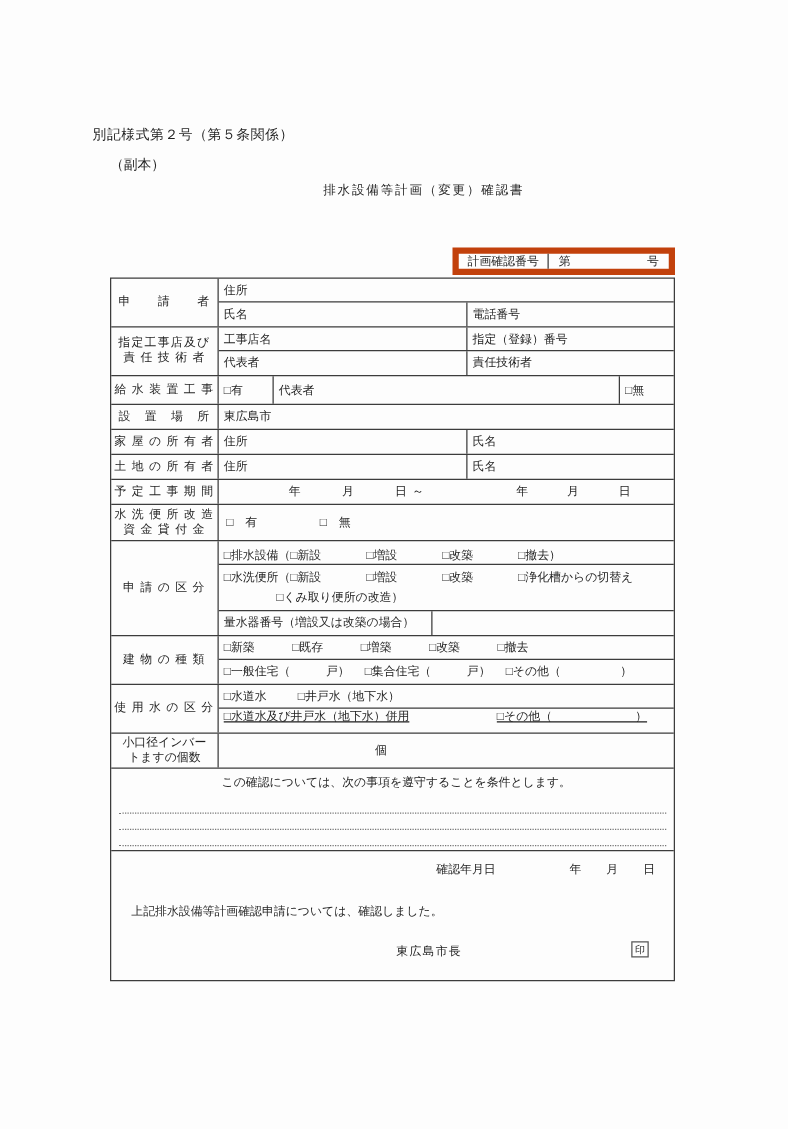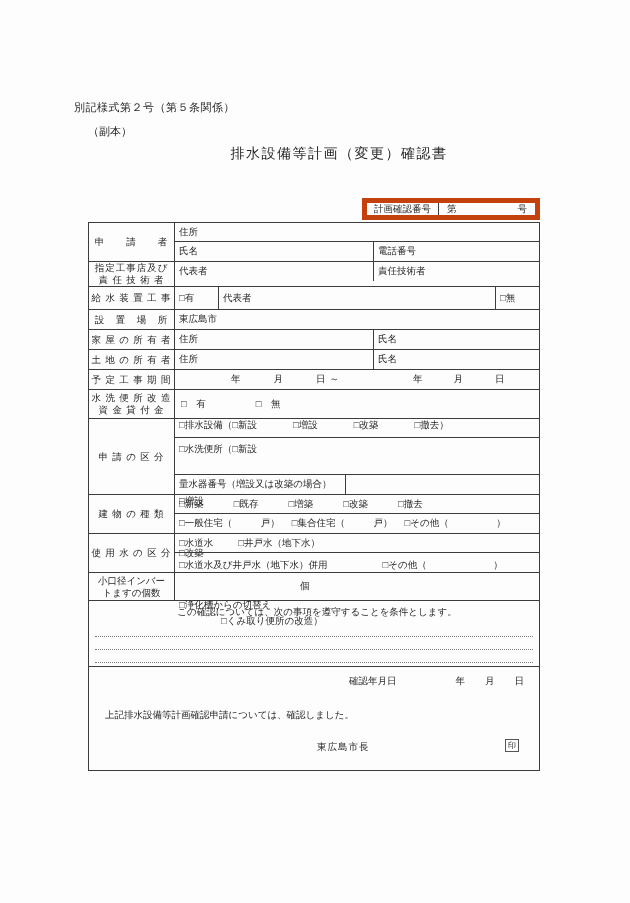--- a/index.html
+++ b/index.html
@@ -8,21 +8,21 @@
     background:#fdfdfd;
     font-family:"Liberation Serif","DejaVu Serif",serif;
     color:#1f1f1f;
     position:relative;
     -webkit-font-smoothing:antialiased;
   }
   .doc{position:absolute;inset:0;}
   .form-code{position:absolute;left:74px;top:100px;font-size:11px;letter-spacing:.5px;text-align:right;}
   .copy-type{position:absolute;left:88px;top:124px;font-size:11px;}
   .doc-title{position:absolute;left:88px;top:145px;width:452px;text-align:center;
-    padding-left:50px;box-sizing:border-box;font-size:14px;letter-spacing:1.5px;}
+    padding-left:50px;box-sizing:border-box;font-size:10px;letter-spacing:1.5px;}
 
   
   .plan-table{position:absolute;left:362px;top:198px;width:178px;height:22px;
     display:flex;border:5px solid #c2410c;box-sizing:border-box;font-size:9.5px;background:#fdfdfd;}
   .plan-table .pl-label{width:72px;border-right:1px solid #3c3c3c;display:flex;align-items:center;
     justify-content:center;box-sizing:border-box;}
   .plan-table .pl-value{flex:1;display:flex;align-items:center;justify-content:space-between;
     padding:0 8px;box-sizing:border-box;}
 
   
@@ -47,28 +47,28 @@
   .period-cell{flex:1;display:flex;align-items:center;height:19px;box-sizing:border-box;}
   .period-cell span:nth-child(1){margin-left:56px;}
   .period-cell span:nth-child(2){margin-left:33px;}
   .period-cell span:nth-child(3){margin-left:33px;}
   .period-cell span:nth-child(4){margin-left:4px;}
   .period-cell span:nth-child(5){margin-left:74px;}
   .period-cell span:nth-child(6){margin-left:31px;}
   .period-cell span:nth-child(7){margin-left:32px;}
 
   .loan-cell{flex:1;display:flex;align-items:center;gap:50px;padding-left:6px;height:28px;box-sizing:border-box;}
-  .appcat-row1{display:flex;gap:36px;align-items:flex-start;height:19px;padding-left:4px;box-sizing:border-box;}
+  .appcat-row1{display:flex;gap:36px;align-items:flex-end;height:19px;padding-left:4px;box-sizing:border-box;}
   .appcat-row2{height:37px;padding:3px 0 0 4px;box-sizing:border-box;line-height:16px;}
-  .appcat-row2 .l1{display:flex;gap:36px;flex-direction:column;}
+  .appcat-row2 .l1{display:flex;gap:36px;}
   .appcat-row2 .l2{padding-left:42px;}
   .gap30{display:flex;gap:30px;align-items:center;padding-left:4px;box-sizing:border-box;height:19px;}
   .gap25{display:flex;gap:25px;align-items:center;padding-left:4px;box-sizing:border-box;height:19px;}
   .gap12{display:flex;gap:12px;align-items:center;padding-left:4px;box-sizing:border-box;height:19px;}
-  .gap55{display:flex;gap:55px;align-items:flex-end;padding-left:4px;box-sizing:border-box;height:19px;}
+  .gap55{display:flex;gap:70px;align-items:flex-start;padding-left:4px;box-sizing:border-box;height:19px;text-decoration:underline;}
   .meter-cell{width:171px;flex:none;}
   .unit-cell{flex:1;display:flex;align-items:center;padding-left:125px;box-sizing:border-box;height:27px;}
 
   .cond-sec{height:65px;box-sizing:border-box;padding:5px 6px 0 6px;text-align:center;}
   .cond-text{padding-left:6px;height:18px;}
   .dotline{border-bottom:1px dotted #777;height:12px;}
 
   .bottom-sec{height:103px;box-sizing:border-box;position:relative;}
   .confirm-line{position:absolute;left:0;top:8px;width:100%;display:flex;align-items:center;
     padding-left:260px;box-sizing:border-box;}
@@ -111,20 +111,24 @@
         </div>
       </div>
     </div>
 
     <div class="grp">
       <div class="lblcol">
         <span>指定工事店及び</span>
         <span>責 任 技 術 者</span>
       </div>
       <div class="stack">
+        <div class="r h19 bb">
+          <div class="cell w199 br">工事店名</div>
+          <div class="cell f1">指定（登録）番号</div>
+        </div>
         <div class="r h19">
           <div class="cell w199 br">代表者</div>
           <div class="cell f1">責任技術者</div>
         </div>
       </div>
     </div>
 
     <div class="grp">
       <div class="lblcol">給 水 装 置 工 事</div>
       <div class="cell br chk" style="width:44px;flex:none;">□有</div>

